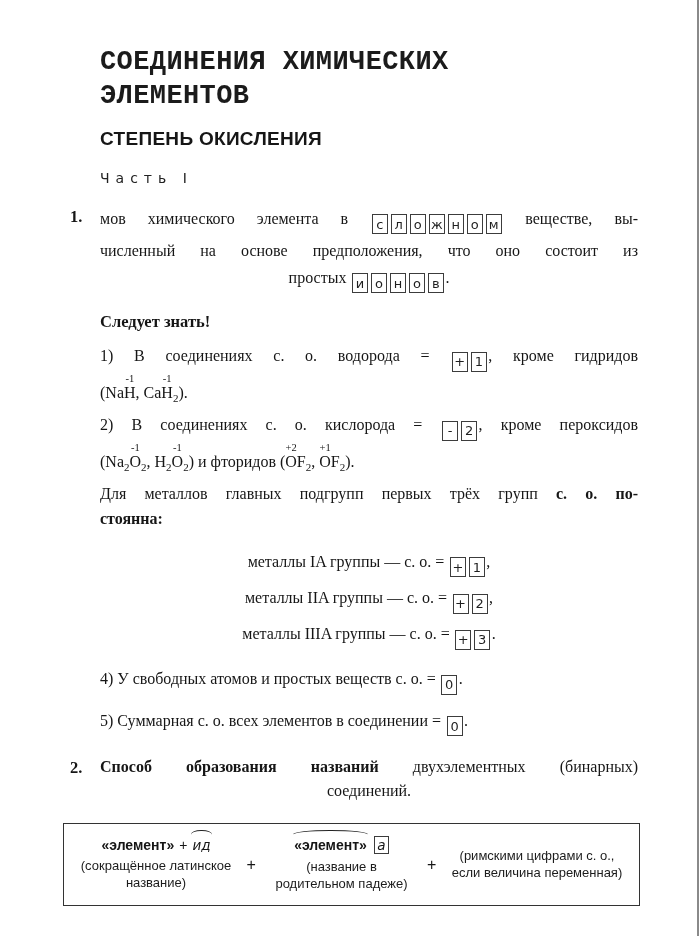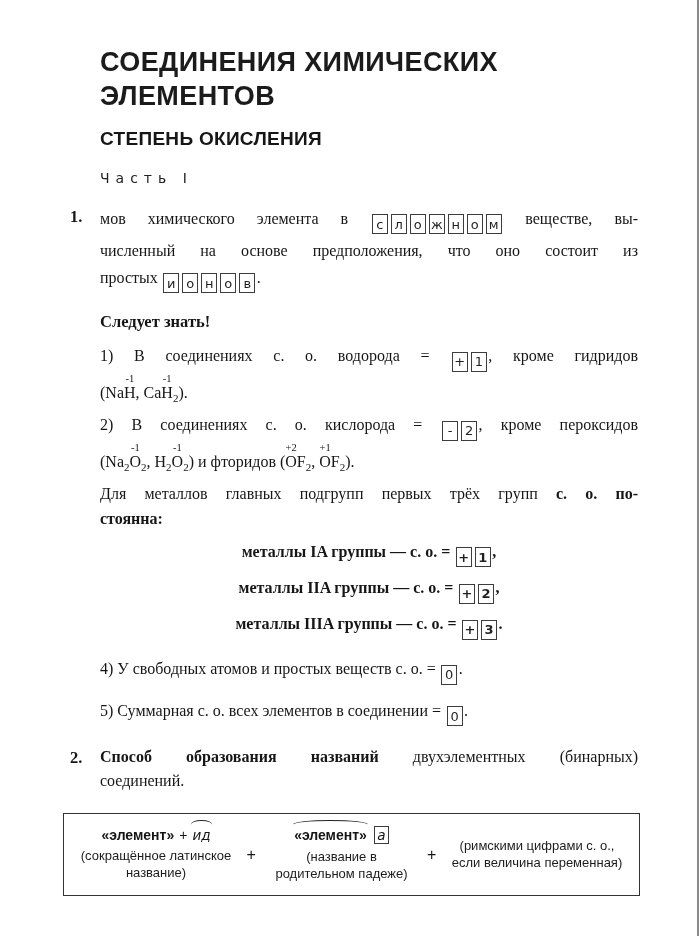--- a/index.html
+++ b/index.html
@@ -16,39 +16,39 @@
     position: absolute; right: 1px; top: 0; width: 2px; height: 100%;
     background: #8a8a8a;
   }
   .sheet { position: absolute; inset: 0; padding: 46px 62px 0 100px; }
 
   .title {
     font-family: "Liberation Sans", sans-serif;
     font-size: 27px; font-weight: 700; letter-spacing: 0.4px;
     line-height: 1.25; margin: 0 0 14px 0; color: #1b1b1b;
   }
-  .title .tl { display: block; }
+  .title .tl { display: block; font-family: Liberation Mono, monospace; }
 
   .section {
     font-family: "Liberation Sans", sans-serif;
     font-size: 19px; font-weight: 700; letter-spacing: 0.3px;
     margin: 0 0 20px 0;
   }
   .part {
     font-family: "DejaVu Sans", sans-serif;
     font-size: 14px; letter-spacing: 6px; margin: 0 0 18px 0; color: #222;
   }
 
   .item { position: relative; margin-bottom: 4px; }
   .item > .num {
     position: absolute; left: -30px; top: 3px;
     font-weight: 700; font-size: 16.5px;
   }
 
-  .line { font-size: 16px; line-height: 1.5; }
+  .line { font-size: 16px; line-height: 1.5; text-align: center; }
   .cl { line-height: 1.9; }
   .just { text-align: justify; text-align-last: justify; }
 
   .cells { display: inline-block; vertical-align: -5px; white-space: nowrap; }
   .cell {
     display: inline-flex; align-items: center; justify-content: center;
     width: 16px; height: 20px; border: 1.3px solid #3c3c3c;
     margin: 0 1.5px; background: #fff;
     font-family: "DejaVu Sans", sans-serif; font-size: 13px; line-height: 1;
     color: #1f1f1f;
@@ -59,21 +59,21 @@
   .rule { font-size: 16px; line-height: 1.55; }
   .formula-line { font-size: 16px; padding-top: 10px; margin-bottom: 9px; }
 
   sub { font-size: 11px; }
   .ov { position: relative; display: inline-block; }
   .ovsup {
     position: absolute; left: 50%; transform: translateX(-50%);
     top: -11px; font-size: 10.5px; white-space: nowrap;
   }
 
-  .metals { margin: 4px 0 10px 0; font-weight: bold; }
+  .metals { margin: 14px 0 10px 0; }
   .metal-line { font-size: 16px; line-height: 1.95; text-align: center; }
 
   .rule-single { font-size: 16px; line-height: 1.9; margin-bottom: 6px; }
 
   .item2 { margin-top: 14px; }
 
   .scheme {
     margin: 20px 0 0 -37px; width: 577px;
     border: 1.4px solid #333;
     display: flex; align-items: center; justify-content: space-between;

